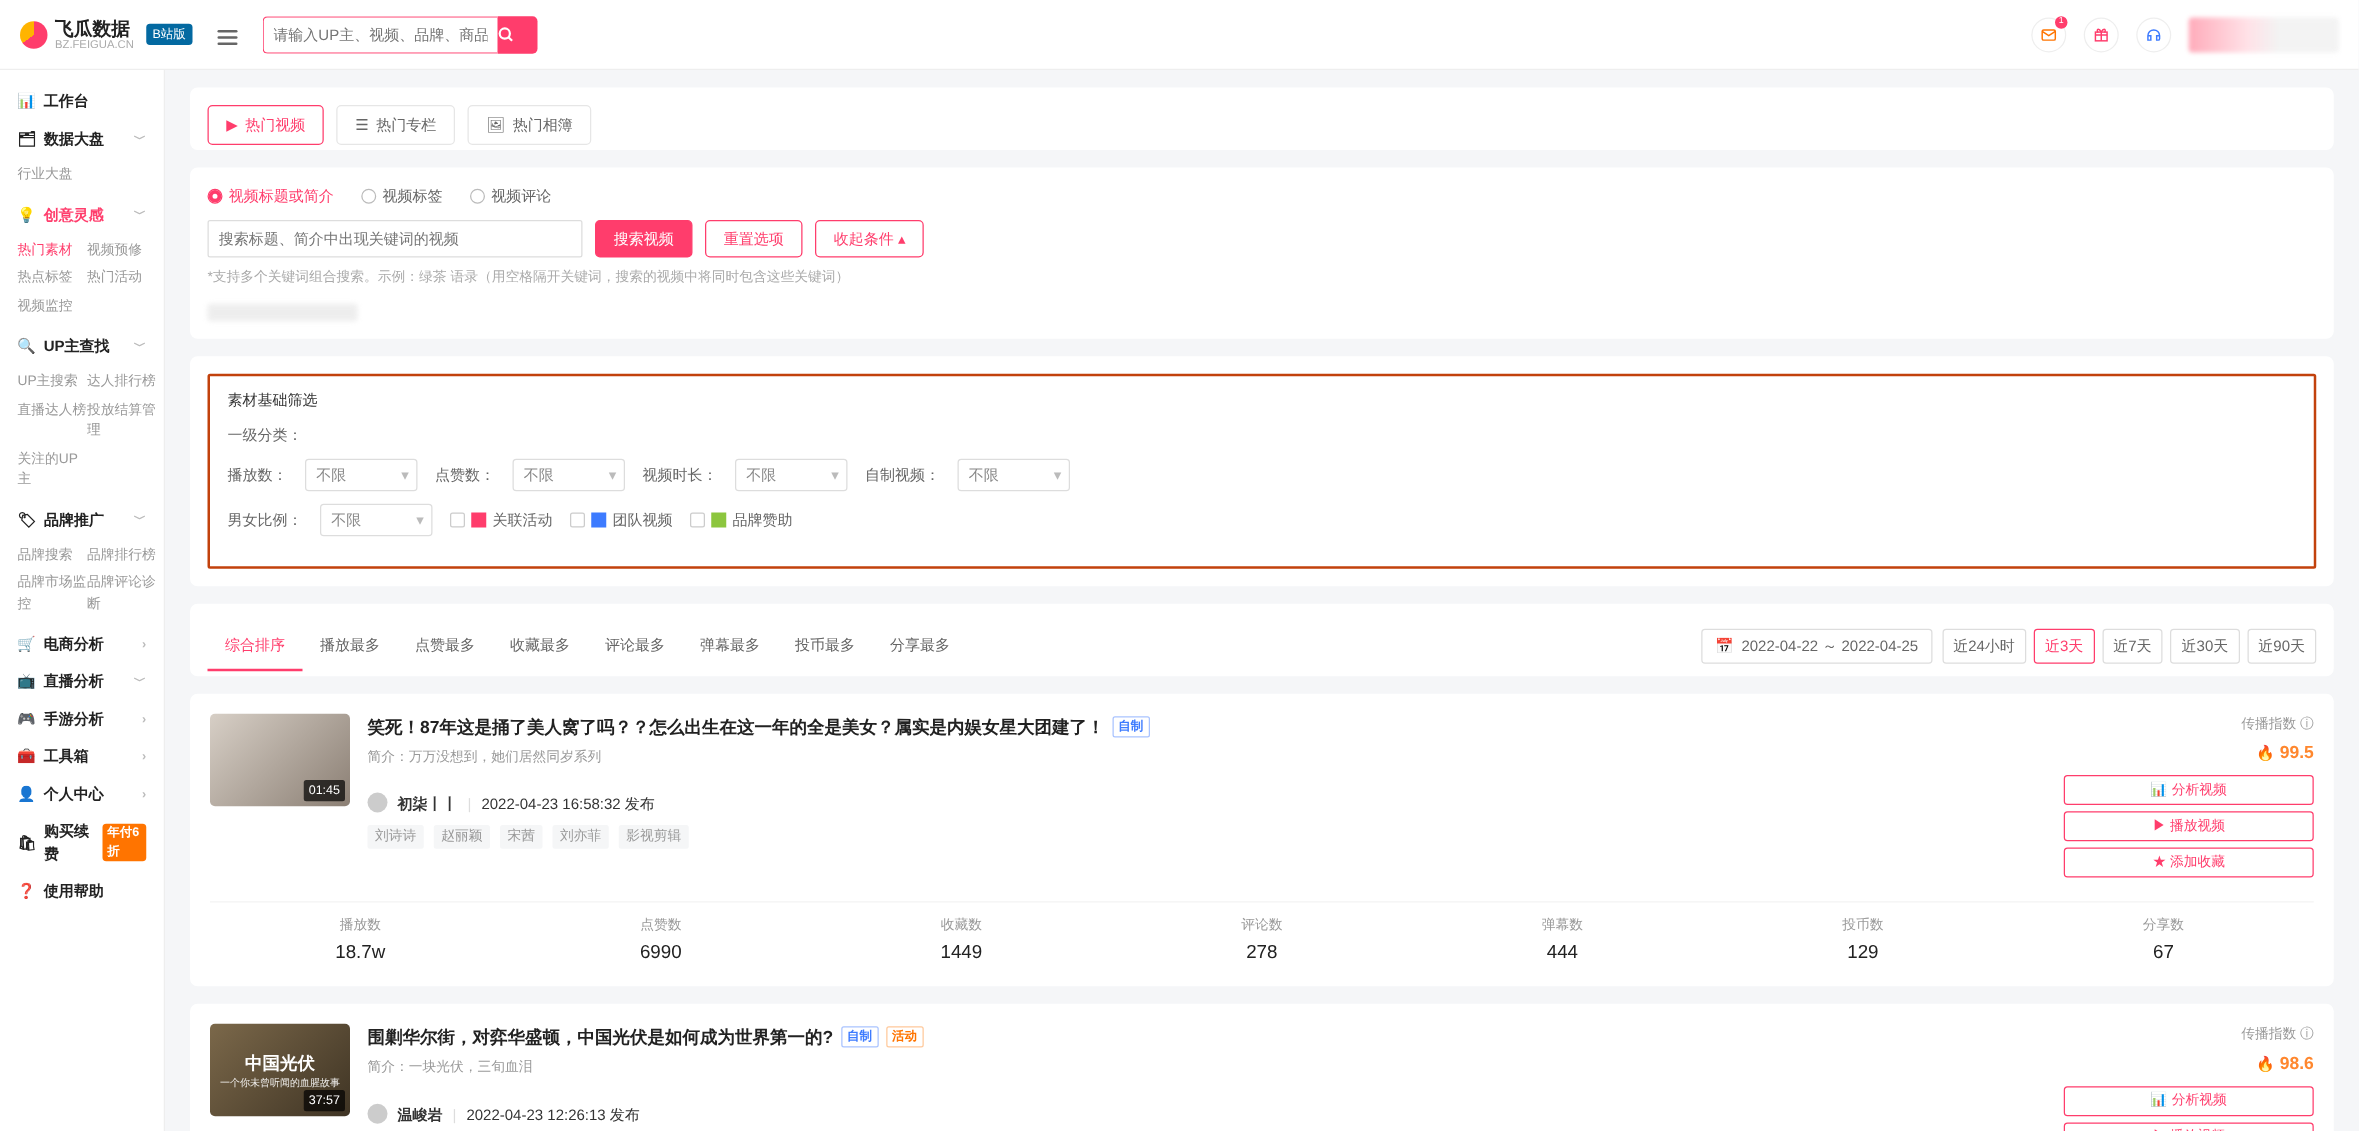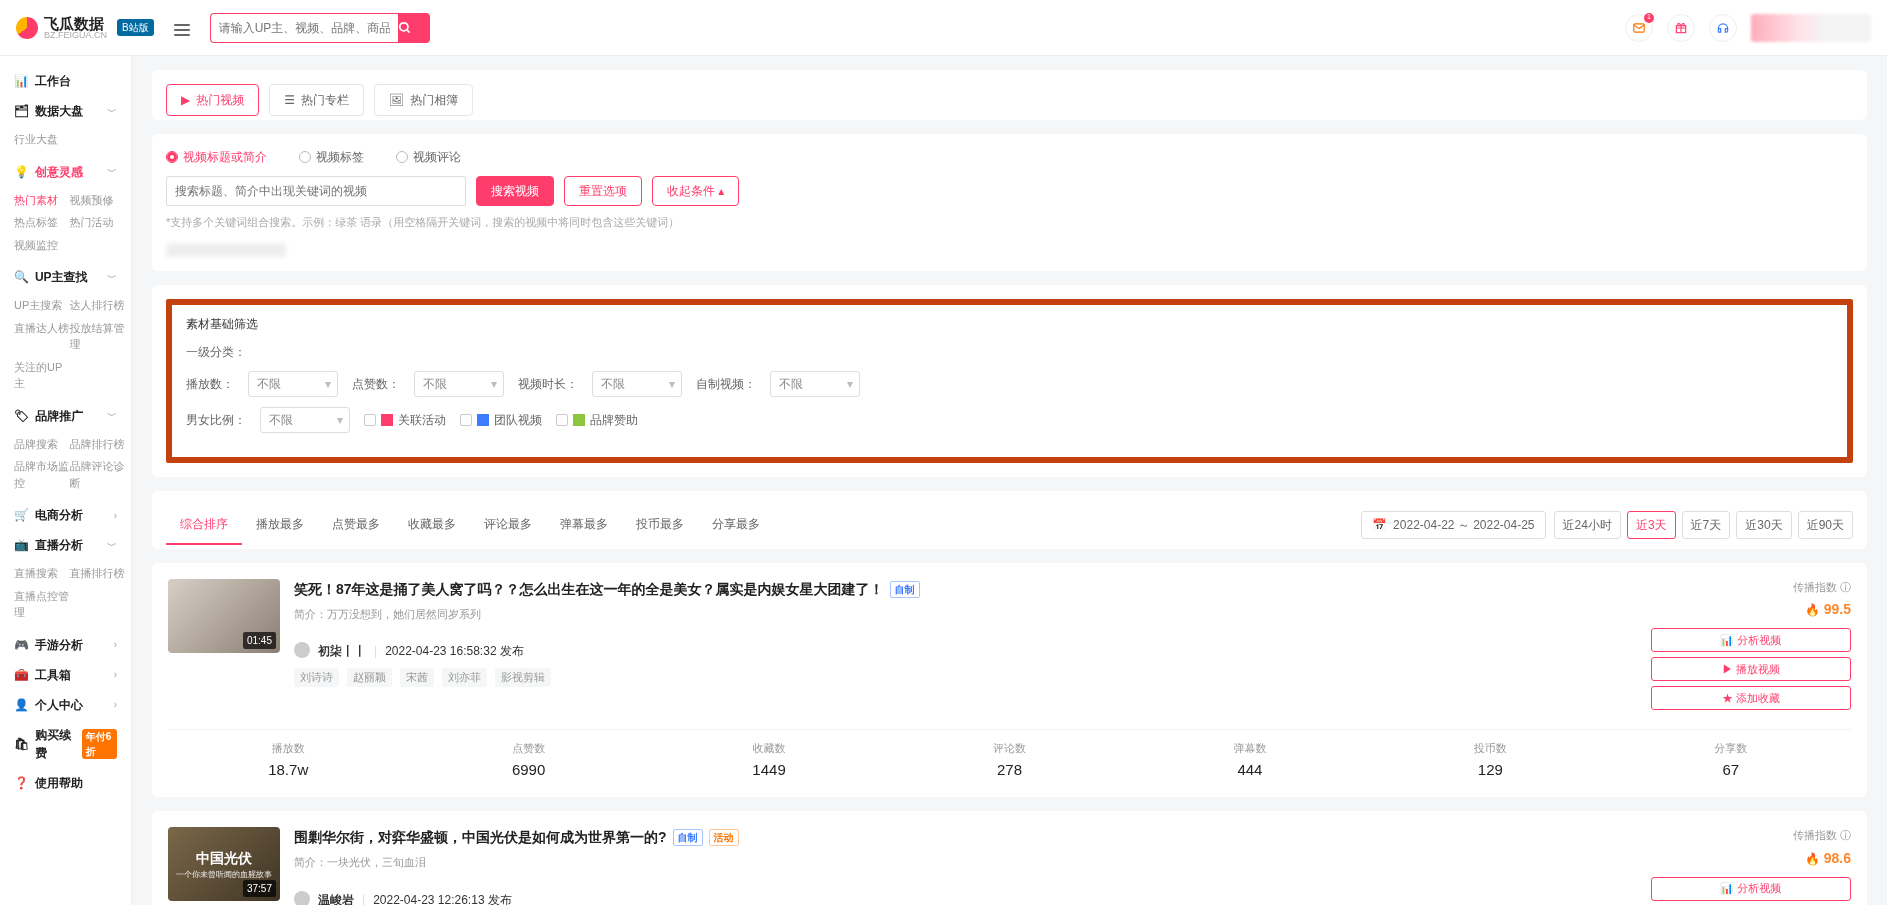--- a/index.html
+++ b/index.html
@@ -33,34 +33,34 @@
   .pill{background:#ff7400;color:#fff;font-size:10px;padding:0 4px;border-radius:3px;margin-left:4px}
 
   .main{flex:1;padding:14px 20px}
   .card{background:#fff;border-radius:6px;padding:14px;margin-bottom:14px}
   .card.nb{padding:14px 14px 4px}
 
   .tabs-top{display:flex;gap:10px}
   .tab{height:32px;padding:0 14px;border:1px solid #e6e6e6;border-radius:4px;display:flex;align-items:center;gap:6px;cursor:pointer;font-size:12px;color:#666}
   .tab.active{border-color:#ff3d6c;color:#ff3d6c}
 
-  .radios{display:flex;gap:32px;margin-bottom:10px}
+  .radios{display:flex;gap:22px;margin-bottom:10px}
   .radio{display:flex;align-items:center;gap:5px;cursor:pointer;color:#666}
   .radio .r{width:12px;height:12px;border:1px solid #bbb;border-radius:50%}
   .radio.on{color:#ff3d6c}.radio.on .r{border-color:#ff3d6c;box-shadow:inset 0 0 0 3px #ff3d6c}
 
   .srow{display:flex;gap:10px}
   .srow input{flex:0 0 300px;height:30px;border:1px solid #ddd;border-radius:2px;padding:0 8px;font-size:12px;outline:none}
   .btn{height:30px;padding:0 14px;border-radius:4px;border:1px solid;cursor:pointer;font-size:12px}
   .btn.prim{background:#ff3d6c;border-color:#ff3d6c;color:#fff}
   .btn.out{background:#fff;border-color:#ff3d6c;color:#ff3d6c}
   .hint{font-size:11px;color:#aaa;margin-top:8px}
   .blur-line{width:120px;height:14px;background:#ddd;filter:blur(2px);opacity:.5;margin-top:12px;border-radius:3px}
 
-  .redbox{border:6px solid #c2410c;padding:10px 14px 14px;border-radius:2px}
+  .redbox{border:2px solid #c2410c;padding:10px 14px 14px;border-radius:2px}
   .ftitle{font-size:12px;color:#333;margin-bottom:10px}
   .frow{display:flex;align-items:center;gap:14px;margin:10px 0;font-size:12px;color:#666;flex-wrap:wrap}
   .frow .lab{color:#666}
   .cats a{color:#666;text-decoration:none;margin-right:10px}
   .cats a.on{color:#ff3d6c}
   .sel{min-width:90px;height:26px;border:1px solid #ddd;border-radius:3px;padding:0 20px 0 8px;font-size:12px;color:#888;background:#fff;position:relative;display:flex;align-items:center}
   .sel::after{content:"▾";position:absolute;right:6px;color:#bbb}
   .chk{display:flex;align-items:center;gap:5px}
   .chk .b{width:12px;height:12px;border:1px solid #ccc;border-radius:2px;background:#fff}
   .chip{width:12px;height:12px;display:inline-block}
@@ -175,25 +175,20 @@
     </div>
     <div class="s-grp bold">🏷 <span>品牌推广</span><span class="chev">﹀</span></div>
     <div class="s-sub">
       <a>品牌搜索</a>
       <a>品牌排行榜</a>
       <a>品牌市场监控</a>
       <a>品牌评论诊断</a>
     </div>
     <div class="s-grp bold">🛒 <span>电商分析</span><span class="chev">›</span></div>
     <div class="s-grp bold">📺 <span>直播分析</span><span class="chev">﹀</span></div>
-    <div class="s-sub">
-      <a>直播搜索</a>
-      <a>直播排行榜</a>
-      <a>直播点控管理</a>
-    </div>
     <div class="s-grp bold">🎮 <span>手游分析</span><span class="chev">›</span></div>
     <div class="s-grp bold">🧰 <span>工具箱</span><span class="chev">›</span></div>
     <div class="s-grp bold">👤 <span>个人中心</span><span class="chev">›</span></div>
     <div class="s-grp bold">🛍 <span>购买续费</span><span class="pill">年付6折</span></div>
     <div class="s-grp bold">❓ <span>使用帮助</span></div>
   </div>
 
   <div class="main">
     <div class="card nb">
       <div class="tabs-top">

